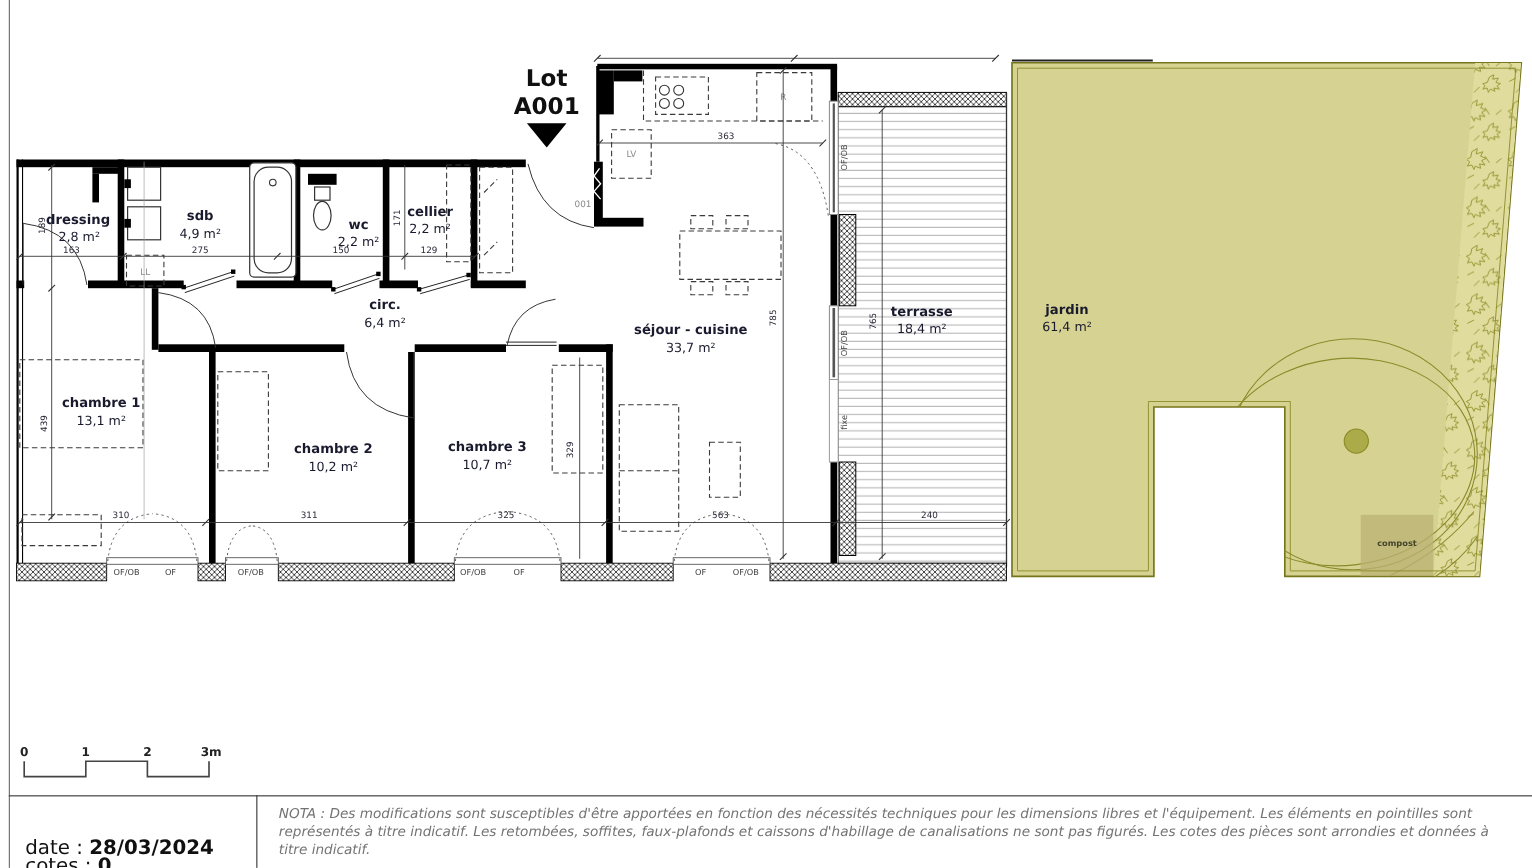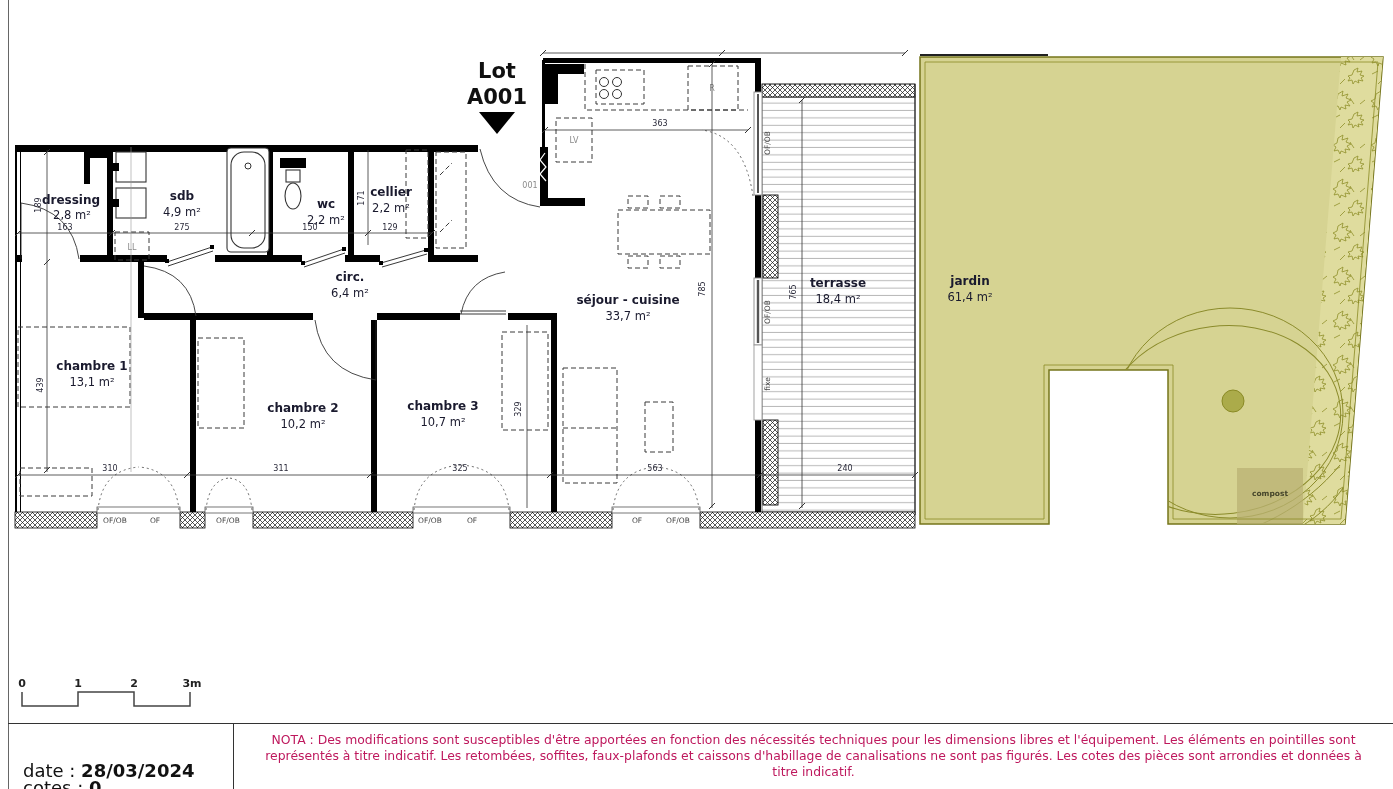--- a/index.html
+++ b/index.html
@@ -23,22 +23,22 @@
   .dotarc{fill:none;stroke:#444;stroke-width:0.8;stroke-dasharray:2 3;}
   .leaf{stroke:#222;stroke-width:0.9;fill:none;}
   .sill{fill:#fff;stroke:#555;stroke-width:0.8;}
   .left-border{position:absolute;left:8px;top:0;width:1px;height:789px;background:#666;}
   .tb-topline{position:absolute;left:8px;top:723px;width:1385px;height:1px;background:#333;}
   .tb-divider{position:absolute;left:233px;top:723px;width:1px;height:66px;background:#333;}
   .tb-left{position:absolute;left:23px;top:730px;font-size:18px;color:#111;line-height:17px;margin-top:32px;}
   .tb-left b{font-weight:bold;}
   .tb-nota{position:absolute;left:234px;top:723px;width:1159px;height:66px;
            display:flex;align-items:center;justify-content:center;}
-  .tb-nota .inner{width:1120px;text-align:center;font-size:12.4px;
-           color:#be185d;line-height:1.3;}
+  .tb-nota .inner{width:1120px;font-style:italic;font-size:12.4px;
+           color:#737373;line-height:1.3;}
 </style>
 </head>
 <body>
 
 <div class="sheet">
 
 <svg width="1393" height="722" viewBox="0 0 1393 722">
   <defs>
     <pattern id="hatch" width="5" height="5" patternUnits="userSpaceOnUse">
       <rect width="5" height="5" fill="#fff"></rect>

